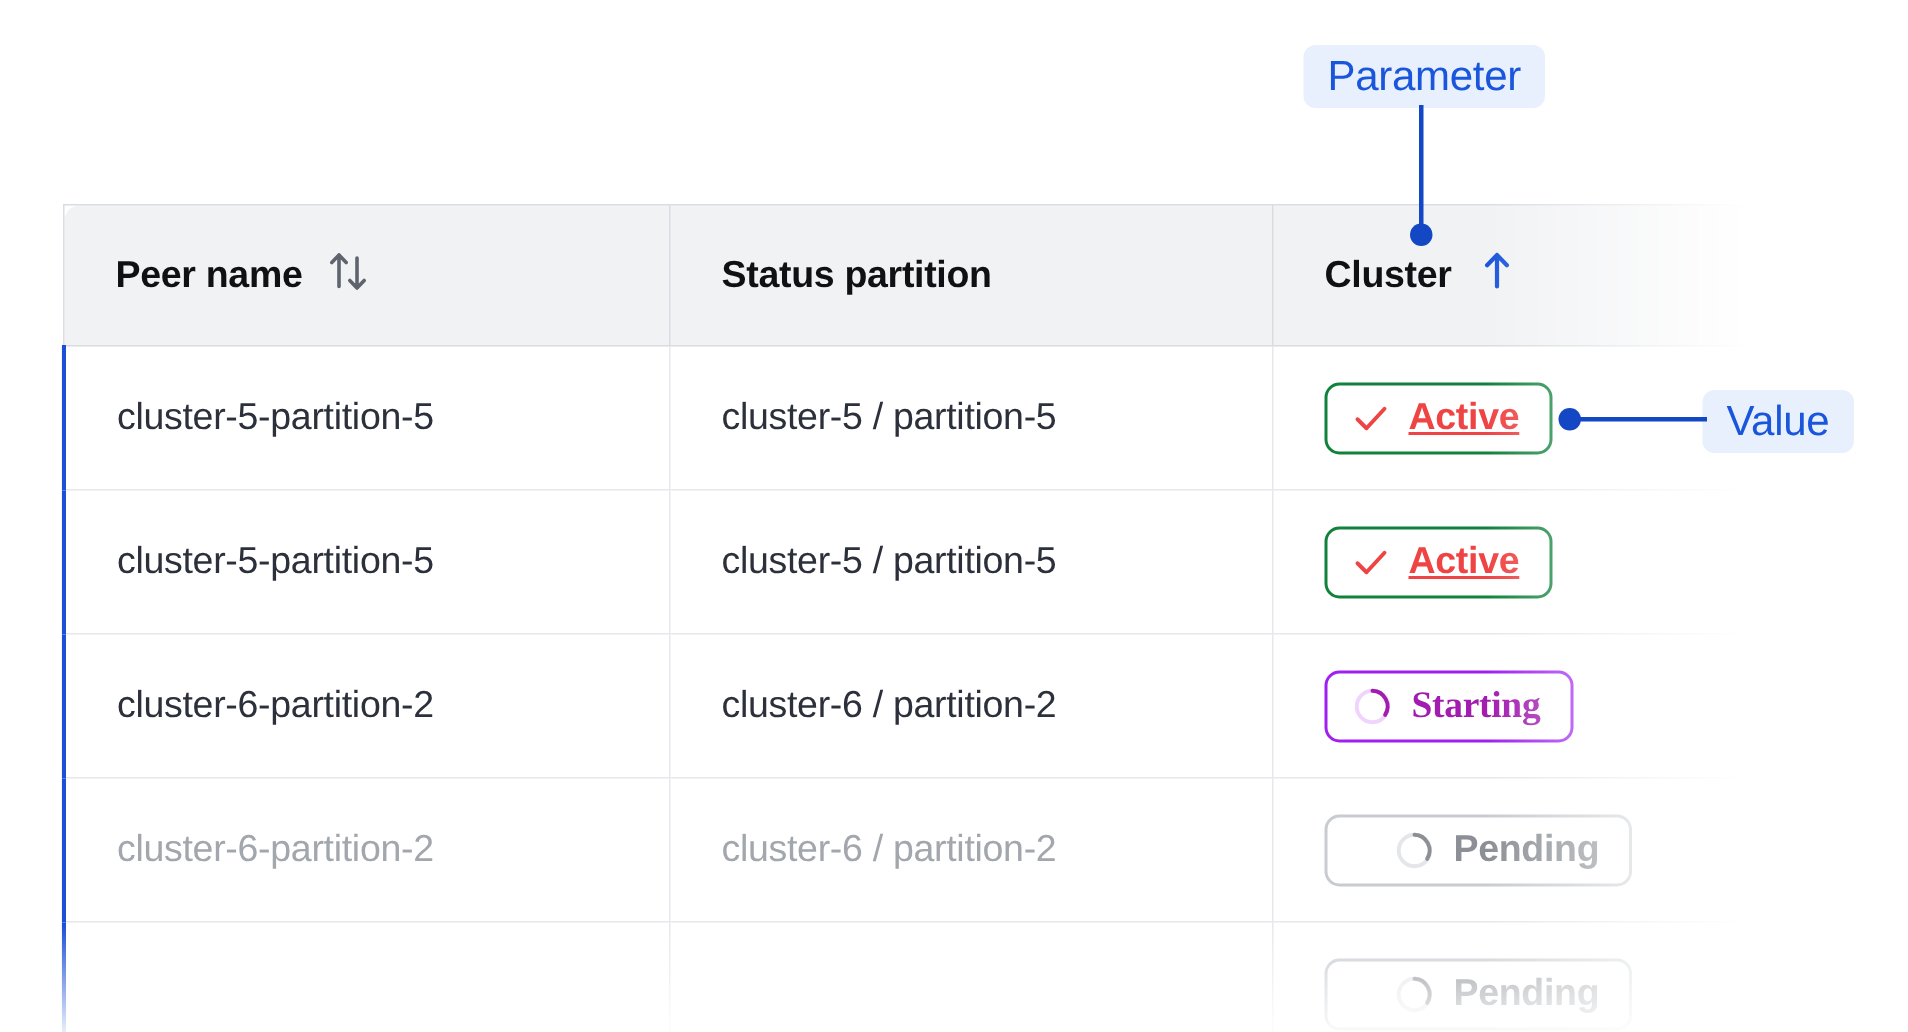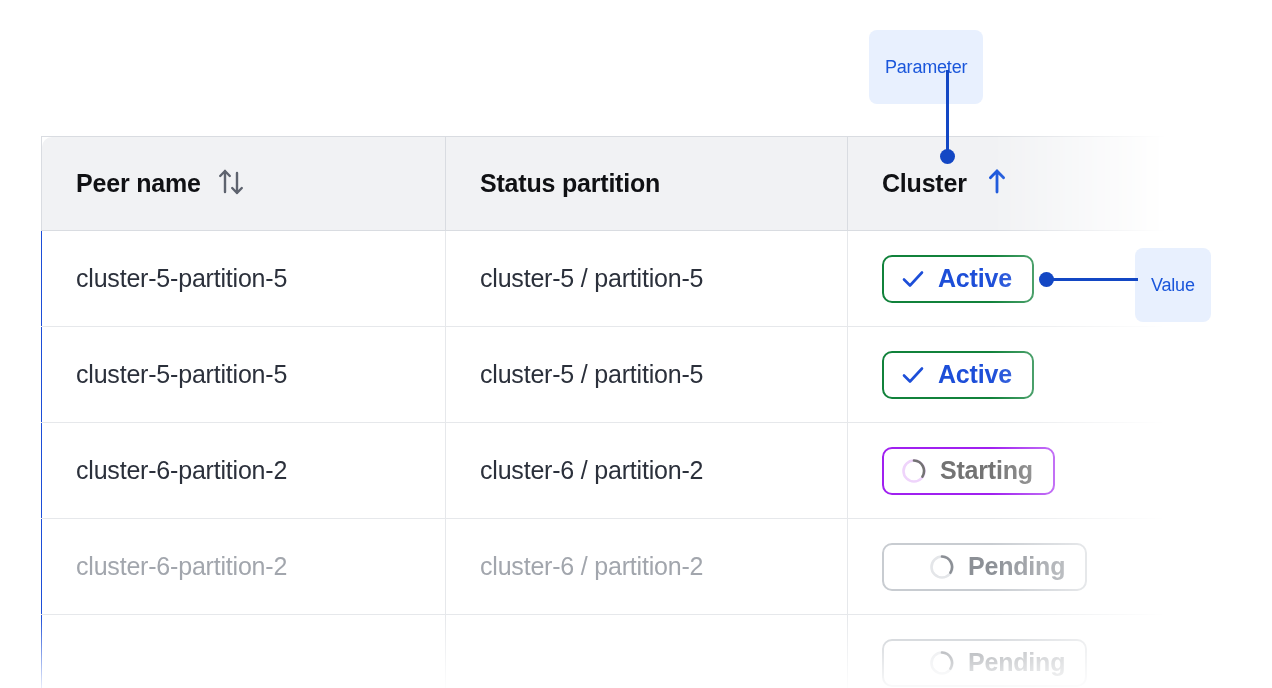--- a/index.html
+++ b/index.html
@@ -83,21 +83,21 @@
   tbody td {
     border-bottom: 1px solid #e6e8eb;
     border-right: 1px solid #e6e8eb;
     padding: 0 0 0 34px;
     font-size: 25px;
     color: #2b303b;
     vertical-align: middle;
     letter-spacing: -0.2px;
     background: #ffffff;
   }
-  tbody td:first-child { border-left: 1px solid #1d4ed8; }
+  tbody td:first-child { border-left: 3px solid #1d4ed8; }
   tbody td:last-child  { border-right: none; }
 
   tbody tr.muted td { color: #a2a6ad; }
 
   
   .pill {
     display: inline-flex;
     align-items: center;
     gap: 12px;
     height: 48px;
@@ -105,44 +105,44 @@
     padding: 0 20px 0 16px;
     border-radius: 10px;
     border: 2px solid currentColor;
     font-size: 25px;
     font-weight: 700;
     letter-spacing: -0.2px;
     line-height: 1;
     white-space: nowrap;
   }
   .pill .pill-label { color: inherit; }
-  .pill.active   { color: #1d4ed8; border-color: #11823b; }
-  .pill.starting { color: #737373; border-color: #a020f0; }
+  .pill.active   { color: #ef4444; border-color: #11823b; text-decoration: underline; }
+  .pill.starting { color: #a21caf; border-color: #a020f0; font-family: Liberation Serif, serif; }
   .pill.pending  { color: #8c9096; border-color: #c8ccd1; padding-left: 44px; }
 
   .pill svg { display: block; flex: 0 0 auto; }
 
   
   .ann-badge {
     position: absolute;
     display: inline-flex;
     align-items: center;
     justify-content: center;
     height: 42px;
-    padding: 16px 16px;
+    padding: 0 16px;
     border-radius: 8px;
     background: #e8f0fe;
     color: #1a56db;
-    font-size: 18px;
+    font-size: 28px;
     font-weight: 400;
     letter-spacing: -0.2px;
     white-space: nowrap;
   }
   #ann-parameter { left: 869px; top: 30px; }
-  #ann-value     { left: 1135px; top: 248px; }
+  #ann-value     { left: 1135px; top: 260px; }
 
   .ann-line {
     position: absolute;
     background: #1347c4;
   }
   #line-parameter { left: 946px; top: 70px;  width: 3px;  height: 88px; }
   #line-value     { left: 1046px; top: 278px; width: 92px; height: 3px; }
 
   .ann-dot {
     position: absolute;

